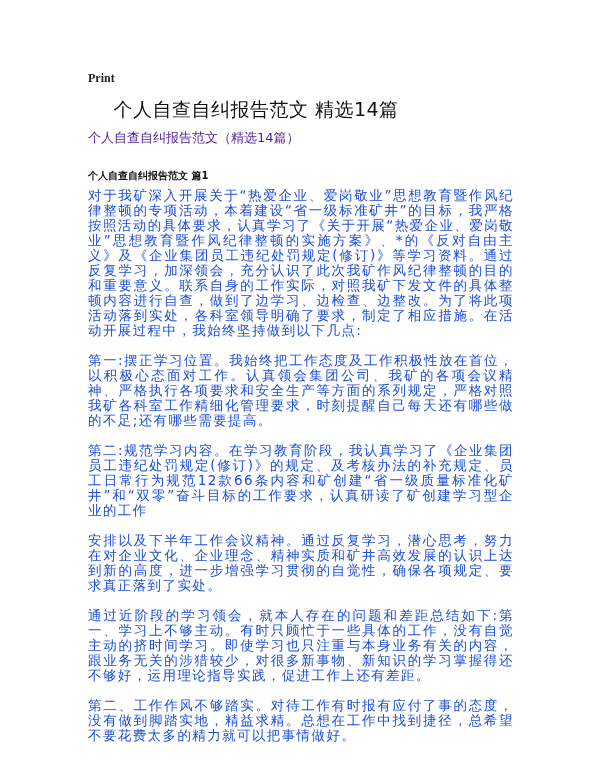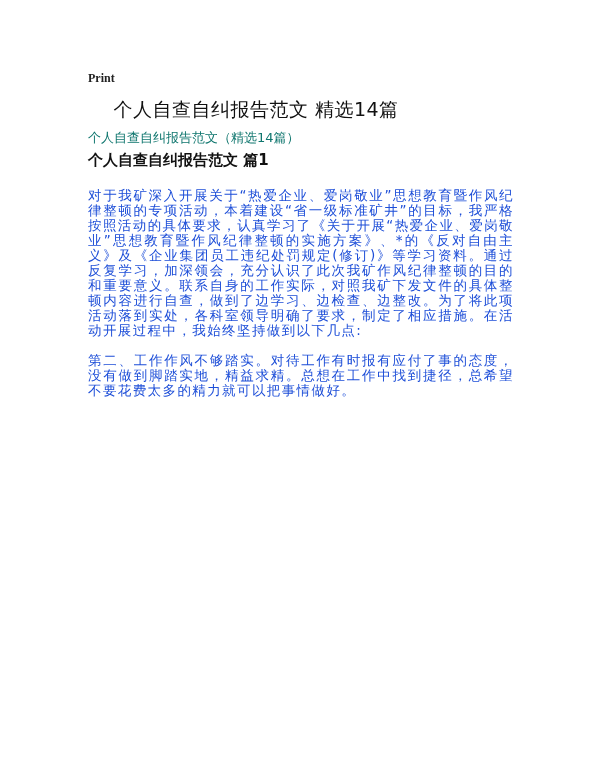--- a/index.html
+++ b/index.html
@@ -36,27 +36,27 @@
       color: #111;
       font-weight: normal;
       letter-spacing: 0.5px;
     }
     .doc-subtitle {
       position: absolute;
       left: 88px;
       top: 130px;
       font-size: 13px;
       line-height: 16px;
-      color: #0f766e;
+      color: #4c1d95;
     }
     .section-heading {
       position: absolute;
       left: 88px;
-      top: 151px;
-      font-size: 15px;
+      top: 167px;
+      font-size: 10px;
       line-height: 18px;
       font-weight: bold;
       color: #111;
     }
     .body {
       position: absolute;
       left: 88px;
       top: 188px;
       width: 426px;
     }
@@ -76,14 +76,18 @@
 <div class="print-label">Print</div>
 
 <h1 class="doc-title" style="margin:0;">个人自查自纠报告范文 精选14篇</h1>
 
 <div class="doc-subtitle">个人自查自纠报告范文（精选14篇）</div>
 
 <div class="section-heading">个人自查自纠报告范文 篇1</div>
 
 <div class="body">
   <p class="para">对于我矿深入开展关于“热爱企业、爱岗敬业”思想教育暨作风纪律整顿的专项活动，本着建设“省一级标准矿井”的目标，我严格按照活动的具体要求，认真学习了《关于开展“热爱企业、爱岗敬业”思想教育暨作风纪律整顿的实施方案》、*的《反对自由主义》及《企业集团员工违纪处罚规定(修订)》等学习资料。通过反复学习，加深领会，充分认识了此次我矿作风纪律整顿的目的和重要意义。联系自身的工作实际，对照我矿下发文件的具体整顿内容进行自查，做到了边学习、边检查、边整改。为了将此项活动落到实处，各科室领导明确了要求，制定了相应措施。在活动开展过程中，我始终坚持做到以下几点:</p>
+  <p class="para">第一:摆正学习位置。我始终把工作态度及工作积极性放在首位，以积极心态面对工作。认真领会集团公司、我矿的各项会议精神、严格执行各项要求和安全生产等方面的系列规定，严格对照我矿各科室工作精细化管理要求，时刻提醒自己每天还有哪些做的不足;还有哪些需要提高。</p>
+  <p class="para">第二:规范学习内容。在学习教育阶段，我认真学习了《企业集团员工违纪处罚规定(修订)》的规定、及考核办法的补充规定、员工日常行为规范12款66条内容和矿创建“省一级质量标准化矿井”和“双零”奋斗目标的工作要求，认真研读了矿创建学习型企业的工作</p>
+  <p class="para">安排以及下半年工作会议精神。通过反复学习，潜心思考，努力在对企业文化、企业理念、精神实质和矿井高效发展的认识上达到新的高度，进一步增强学习贯彻的自觉性，确保各项规定、要求真正落到了实处。</p>
+  <p class="para">通过近阶段的学习领会，就本人存在的问题和差距总结如下:第一、学习上不够主动。有时只顾忙于一些具体的工作，没有自觉主动的挤时间学习。即使学习也只注重与本身业务有关的内容，跟业务无关的涉猎较少，对很多新事物、新知识的学习掌握得还不够好，运用理论指导实践，促进工作上还有差距。</p>
   <p class="para">第二、工作作风不够踏实。对待工作有时报有应付了事的态度，没有做到脚踏实地，精益求精。总想在工作中找到捷径，总希望不要花费太多的精力就可以把事情做好。</p>
 </div>
 
 </body></html>

